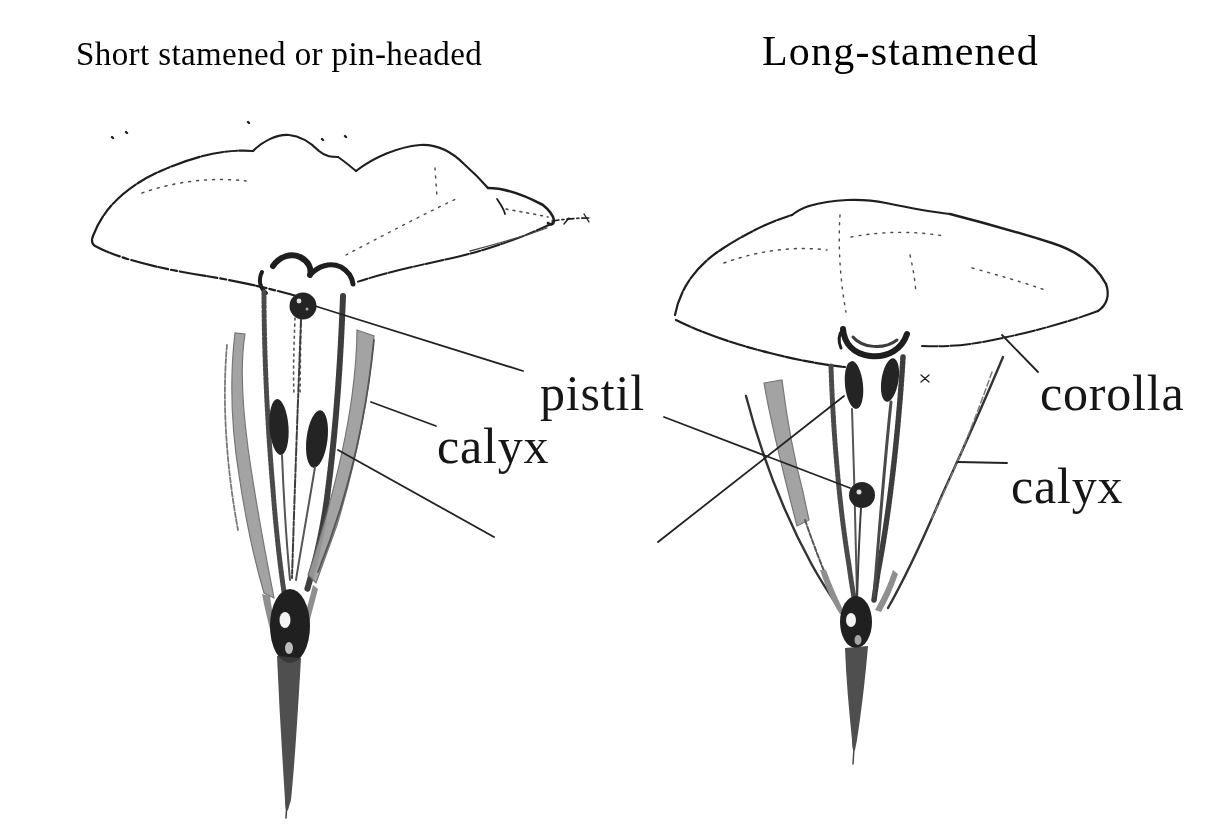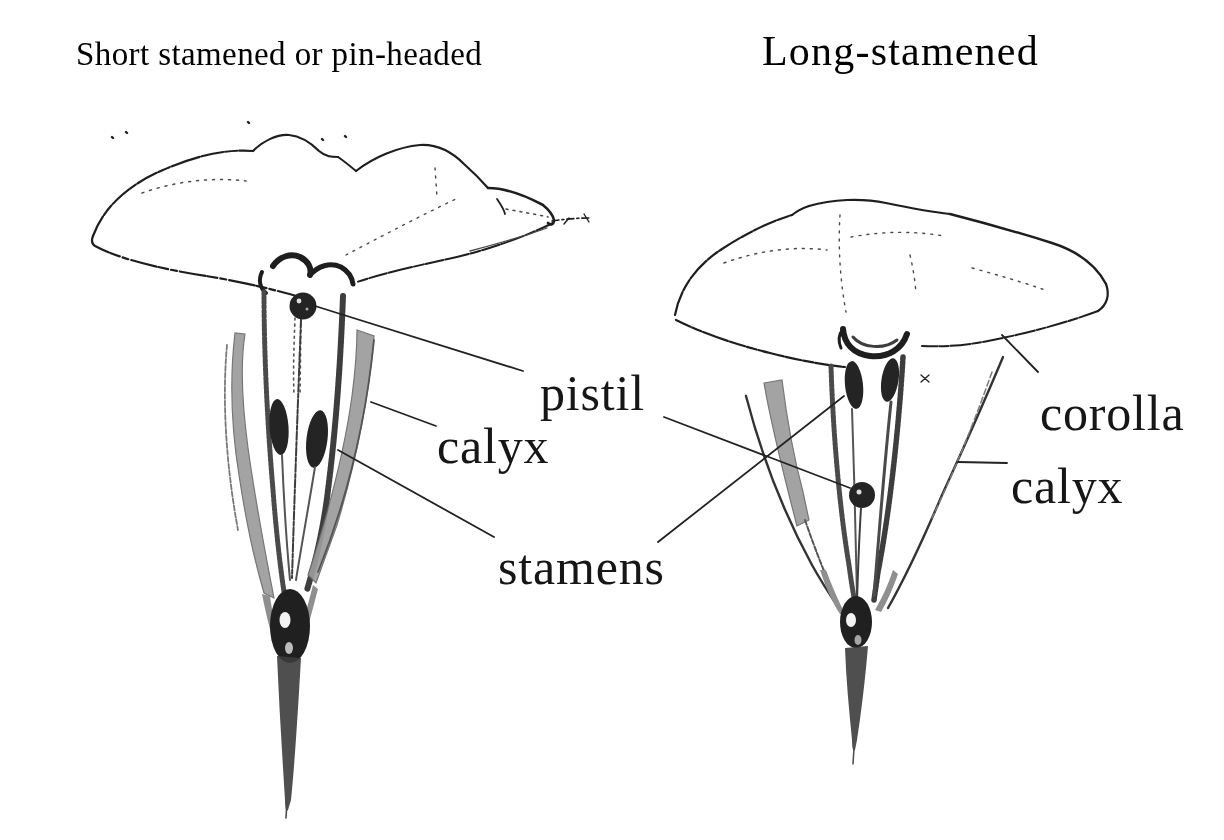--- a/index.html
+++ b/index.html
@@ -25,21 +25,21 @@
     font-size:50px;
     letter-spacing:0.8px;
     white-space:nowrap;
     color:#161616;
   }
   .t-left{left:67px;top:36px;}
   .t-right{left:753px;top:27px;font-size:42px;letter-spacing:1.2px;}
   .l-pistil{left:540px;top:364px;}
   .l-calyx-left{left:437px;top:417px;}
   .l-stamens{left:498px;top:538px;}
-  .l-corolla{left:1040px;top:364px;margin-top:20px;}
+  .l-corolla{left:1040px;top:364px;}
   .l-calyx-right{left:1011px;top:457px;}
 </style>
 </head>
 <body>
 
 <div class="canvas">
 
   <svg width="1224" height="840" viewBox="0 0 1224 840">
 
     <g fill="none" stroke="#1e1e1e" stroke-width="2.2" stroke-linecap="round">
@@ -146,16 +146,15 @@
       <path d="M1002,335 L1038,372"></path>
       <path d="M958,462 L1007,463"></path>
     </g>
   </svg>
 
   <div class="fig-title t-left">Short stamened or pin-headed</div>
   <div class="fig-title t-right">Long-stamened</div>
 
   <div class="part-label l-pistil">pistil</div>
   <div class="part-label l-calyx-left">calyx</div>
-  <div class="part-label l-stamens">stamens</div>
   <div class="part-label l-corolla">corolla</div>
   <div class="part-label l-calyx-right">calyx</div>
 </div>
 
 </body></html>

